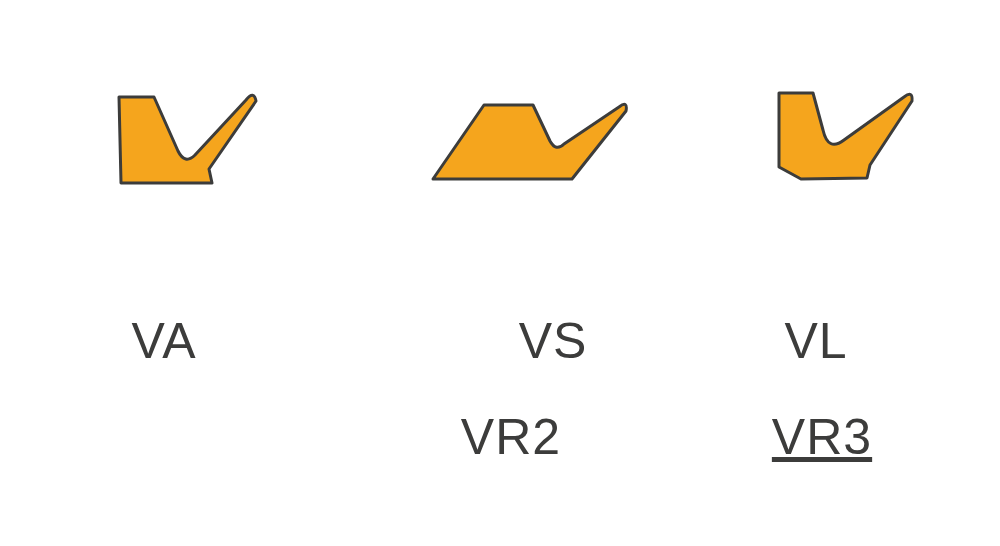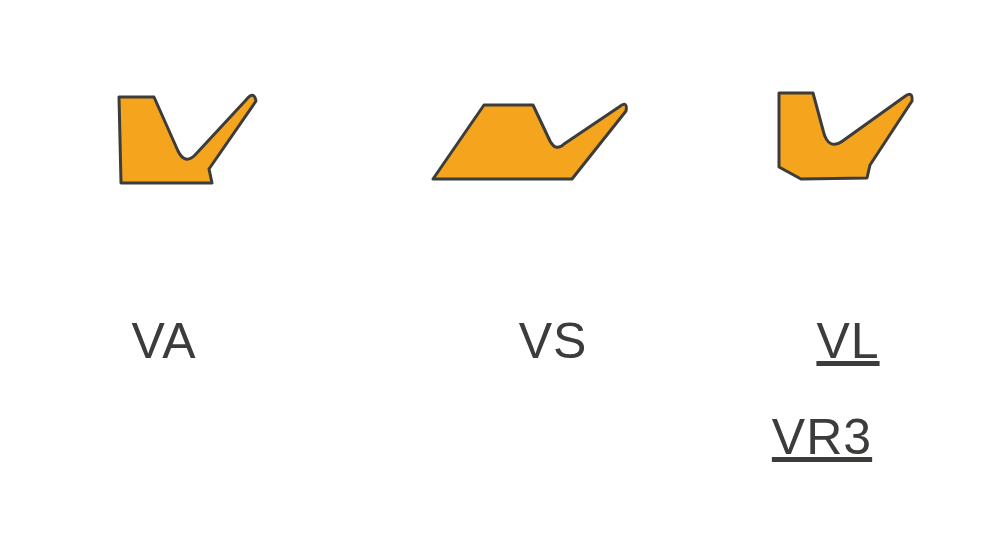--- a/index.html
+++ b/index.html
@@ -36,21 +36,21 @@
     white-space: nowrap;
     text-align: right;
   }
   
   .shape-va { left: 110px; top: 85px;  width: 155px; height: 110px; }
   .shape-vs { left: 420px; top: 93px;  width: 215px; height: 95px;  }
   .shape-vl { left: 770px; top: 82px;  width: 155px; height: 108px; }
   
   .label-va  { left: 164px; top: 315px; }
   .label-vs  { left: 511px; top: 315px; margin-left: 42px; }
-  .label-vl  { left: 848px; top: 315px; text-decoration: underline; }
+  .label-vl  { left: 816px; top: 315px; }
   .label-vr1 { left: 153px; top: 411px; }
   .label-vr2 { left: 511px; top: 411px; }
   .label-vr3 { left: 822px; top: 411px; text-decoration: underline; }
 </style>
 </head>
 <body>
 
 <div class="canvas">
 
   <svg class="shape shape-va" viewBox="0 0 155 110" xmlns="http://www.w3.org/2000/svg">
@@ -62,15 +62,16 @@
   </svg>
 
   <svg class="shape shape-vl" viewBox="0 0 155 108" xmlns="http://www.w3.org/2000/svg">
     <path d="M 9 11 L 43 11 L 53 48 Q 58 70 74 58 L 134 15 Q 143 8 142 19 L 100 83 L 97 96 L 31 97 L 9 85 Z"></path>
   </svg>
 
   <div class="label label-va">VA</div>
   <div class="label label-vs">VS</div>
   <div class="label label-vl">VL</div>
 
+  <div class="label label-vr2">VR2</div>
   <div class="label label-vr3">VR3</div>
 
 </div>
 
 </body></html>

